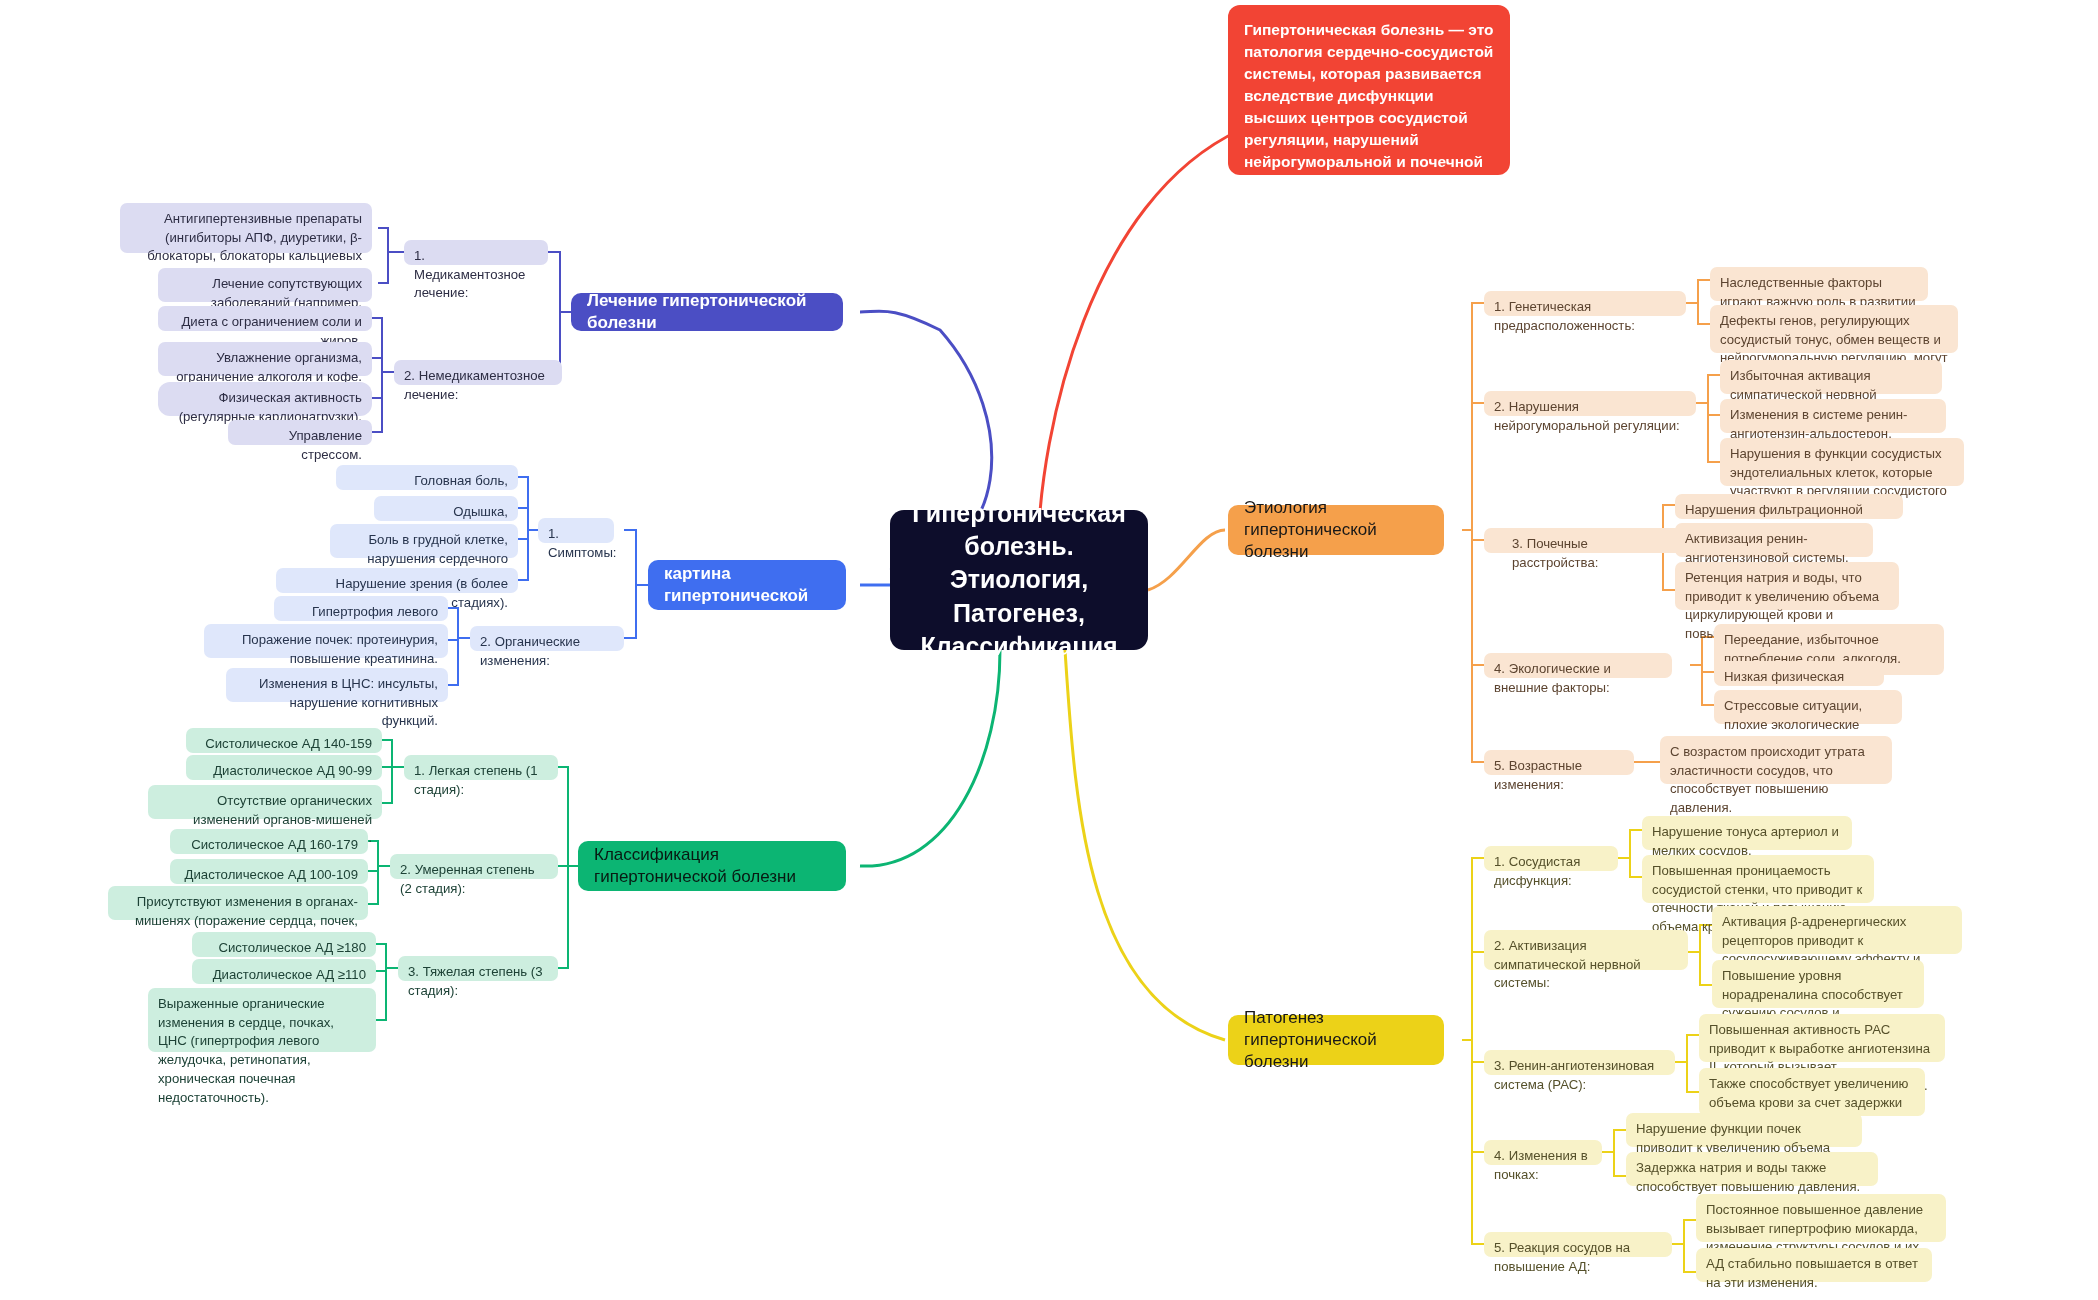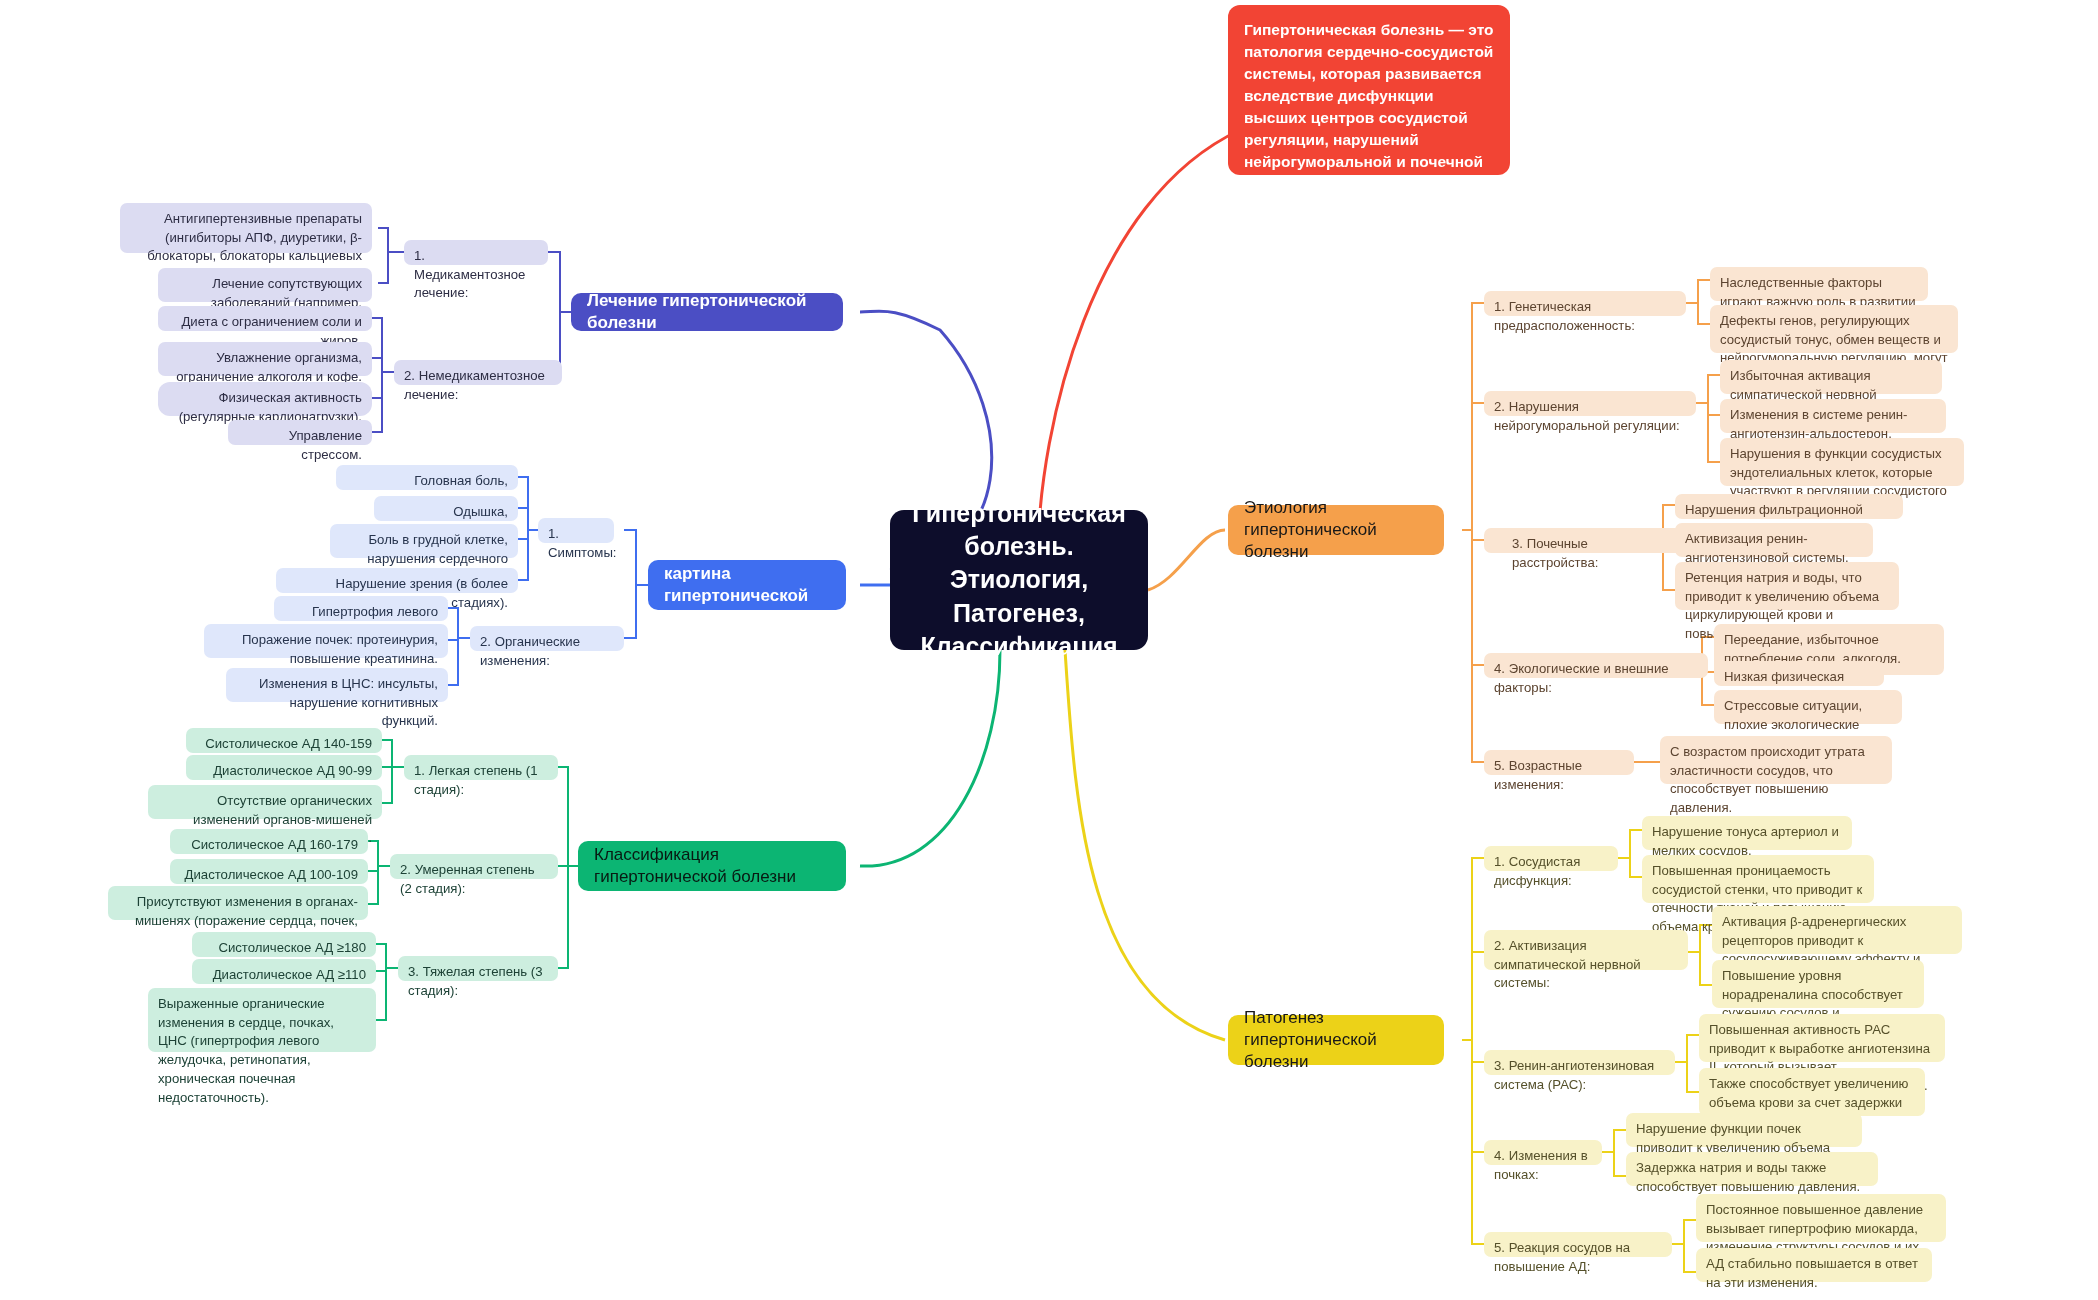--- a/index.html
+++ b/index.html
@@ -213,21 +213,21 @@
   <div class="node sub org left" style="left:1484px;top:391px;width:212px;height:25px;">2. Нарушения нейрогуморальной регуляции:</div>
   <div class="node sub org left" style="left:1720px;top:360px;width:222px;height:34px;">Избыточная активация симпатической нервной системы.</div>
   <div class="node sub org left" style="left:1720px;top:399px;width:226px;height:34px;">Изменения в системе ренин-ангиотензин-альдостерон.</div>
   <div class="node sub org left" style="left:1720px;top:438px;width:244px;height:48px;">Нарушения в функции сосудистых эндотелиальных клеток, которые участвуют в регуляции сосудистого тонуса.</div>
 
   <div class="node sub org left" style="left:1484px;top:528px;width:200px;height:25px;padding-left:28px;">3. Почечные расстройства:</div>
   <div class="node sub org left" style="left:1675px;top:494px;width:228px;height:25px;">Нарушения фильтрационной функции почек.</div>
   <div class="node sub org left" style="left:1675px;top:523px;width:198px;height:34px;">Активизация ренин-ангиотензиновой системы.</div>
   <div class="node sub org left" style="left:1675px;top:562px;width:224px;height:48px;">Ретенция натрия и воды, что приводит к увеличению объема циркулирующей крови и повышению АД.</div>
 
-  <div class="node sub org left" style="left:1484px;top:653px;width:224px;height:25px;">4. Экологические и внешние факторы:</div>
+  <div class="node sub org left" style="left:1484px;top:653px;width:188px;height:25px;">4. Экологические и внешние факторы:</div>
   <div class="node sub org left" style="left:1714px;top:624px;width:230px;height:51px;">Переедание, избыточное потребление соли, алкоголя.</div>
   <div class="node sub org left" style="left:1714px;top:661px;width:170px;height:25px;">Низкая физическая активность.</div>
   <div class="node sub org left" style="left:1714px;top:690px;width:188px;height:34px;">Стрессовые ситуации, плохие экологические условия.</div>
 
   <div class="node sub org left" style="left:1484px;top:750px;width:150px;height:25px;">5. Возрастные изменения:</div>
   <div class="node sub org left" style="left:1660px;top:736px;width:232px;height:48px;">С возрастом происходит утрата эластичности сосудов, что способствует повышению давления.</div>
 
   <div class="node branch yellow" style="left:1228px;top:1015px;width:216px;height:50px;">Патогенез гипертонической болезни</div>
 
   <div class="node sub yel left" style="left:1484px;top:846px;width:134px;height:25px;">1. Сосудистая дисфункция:</div>

